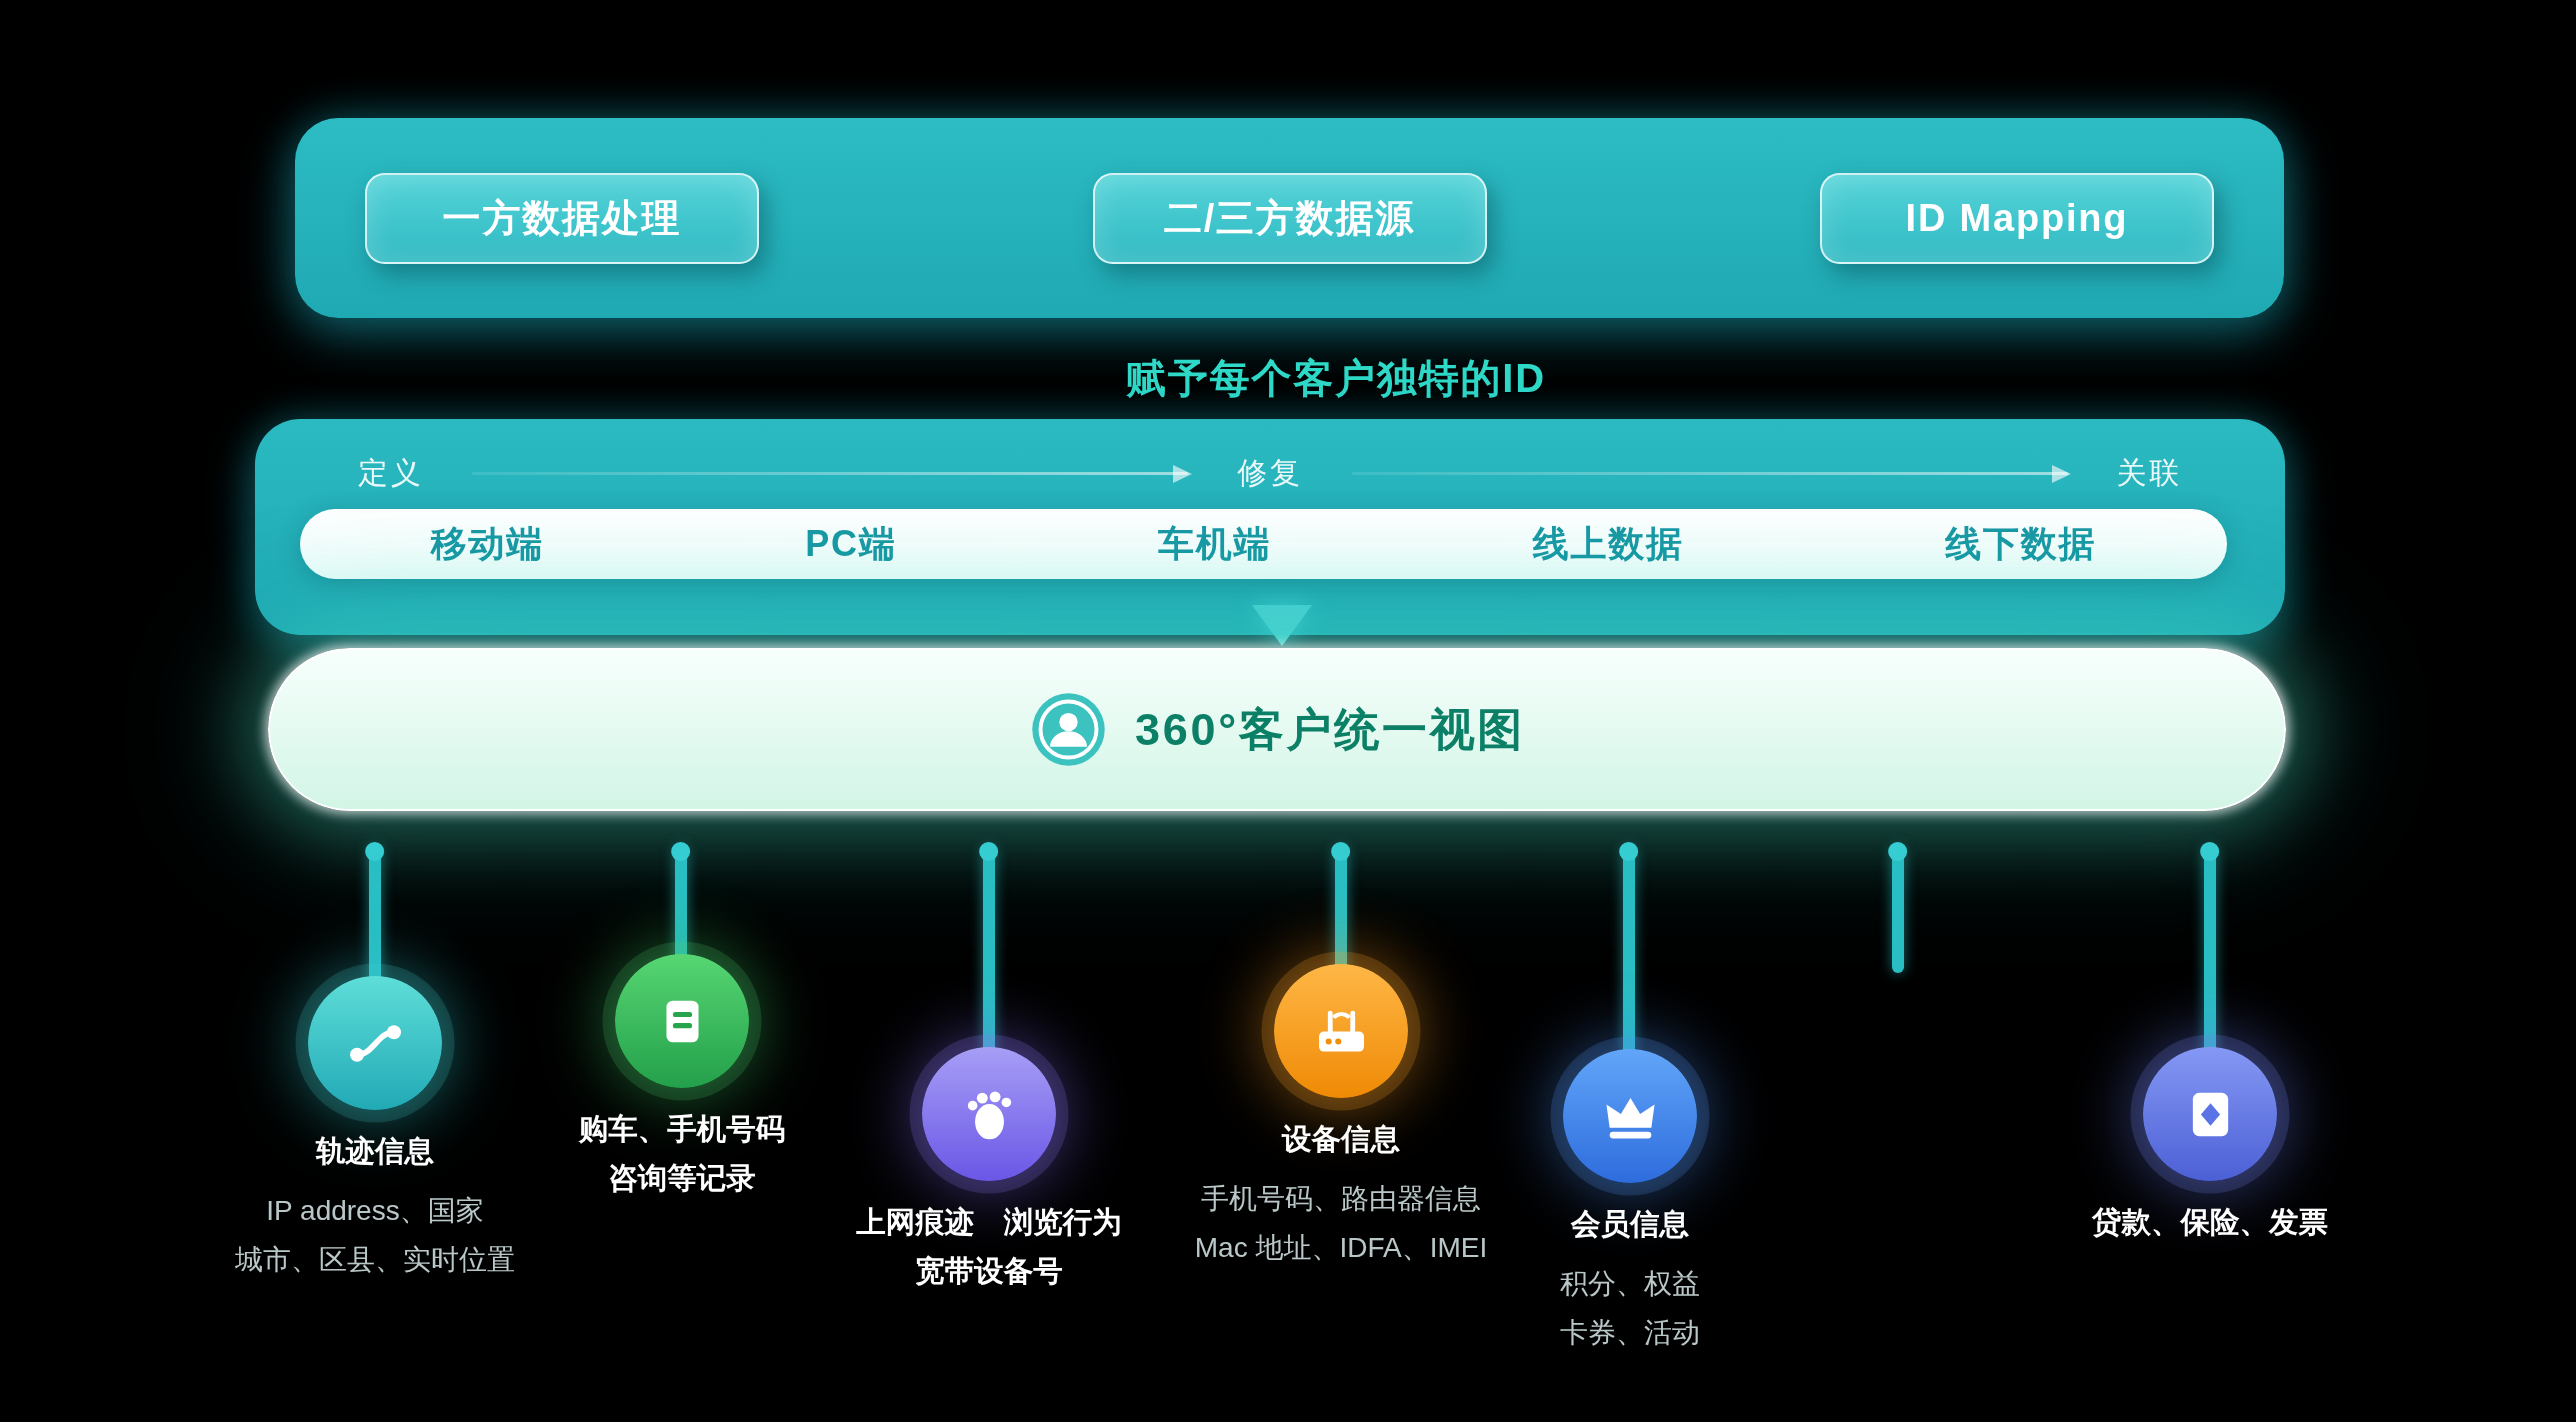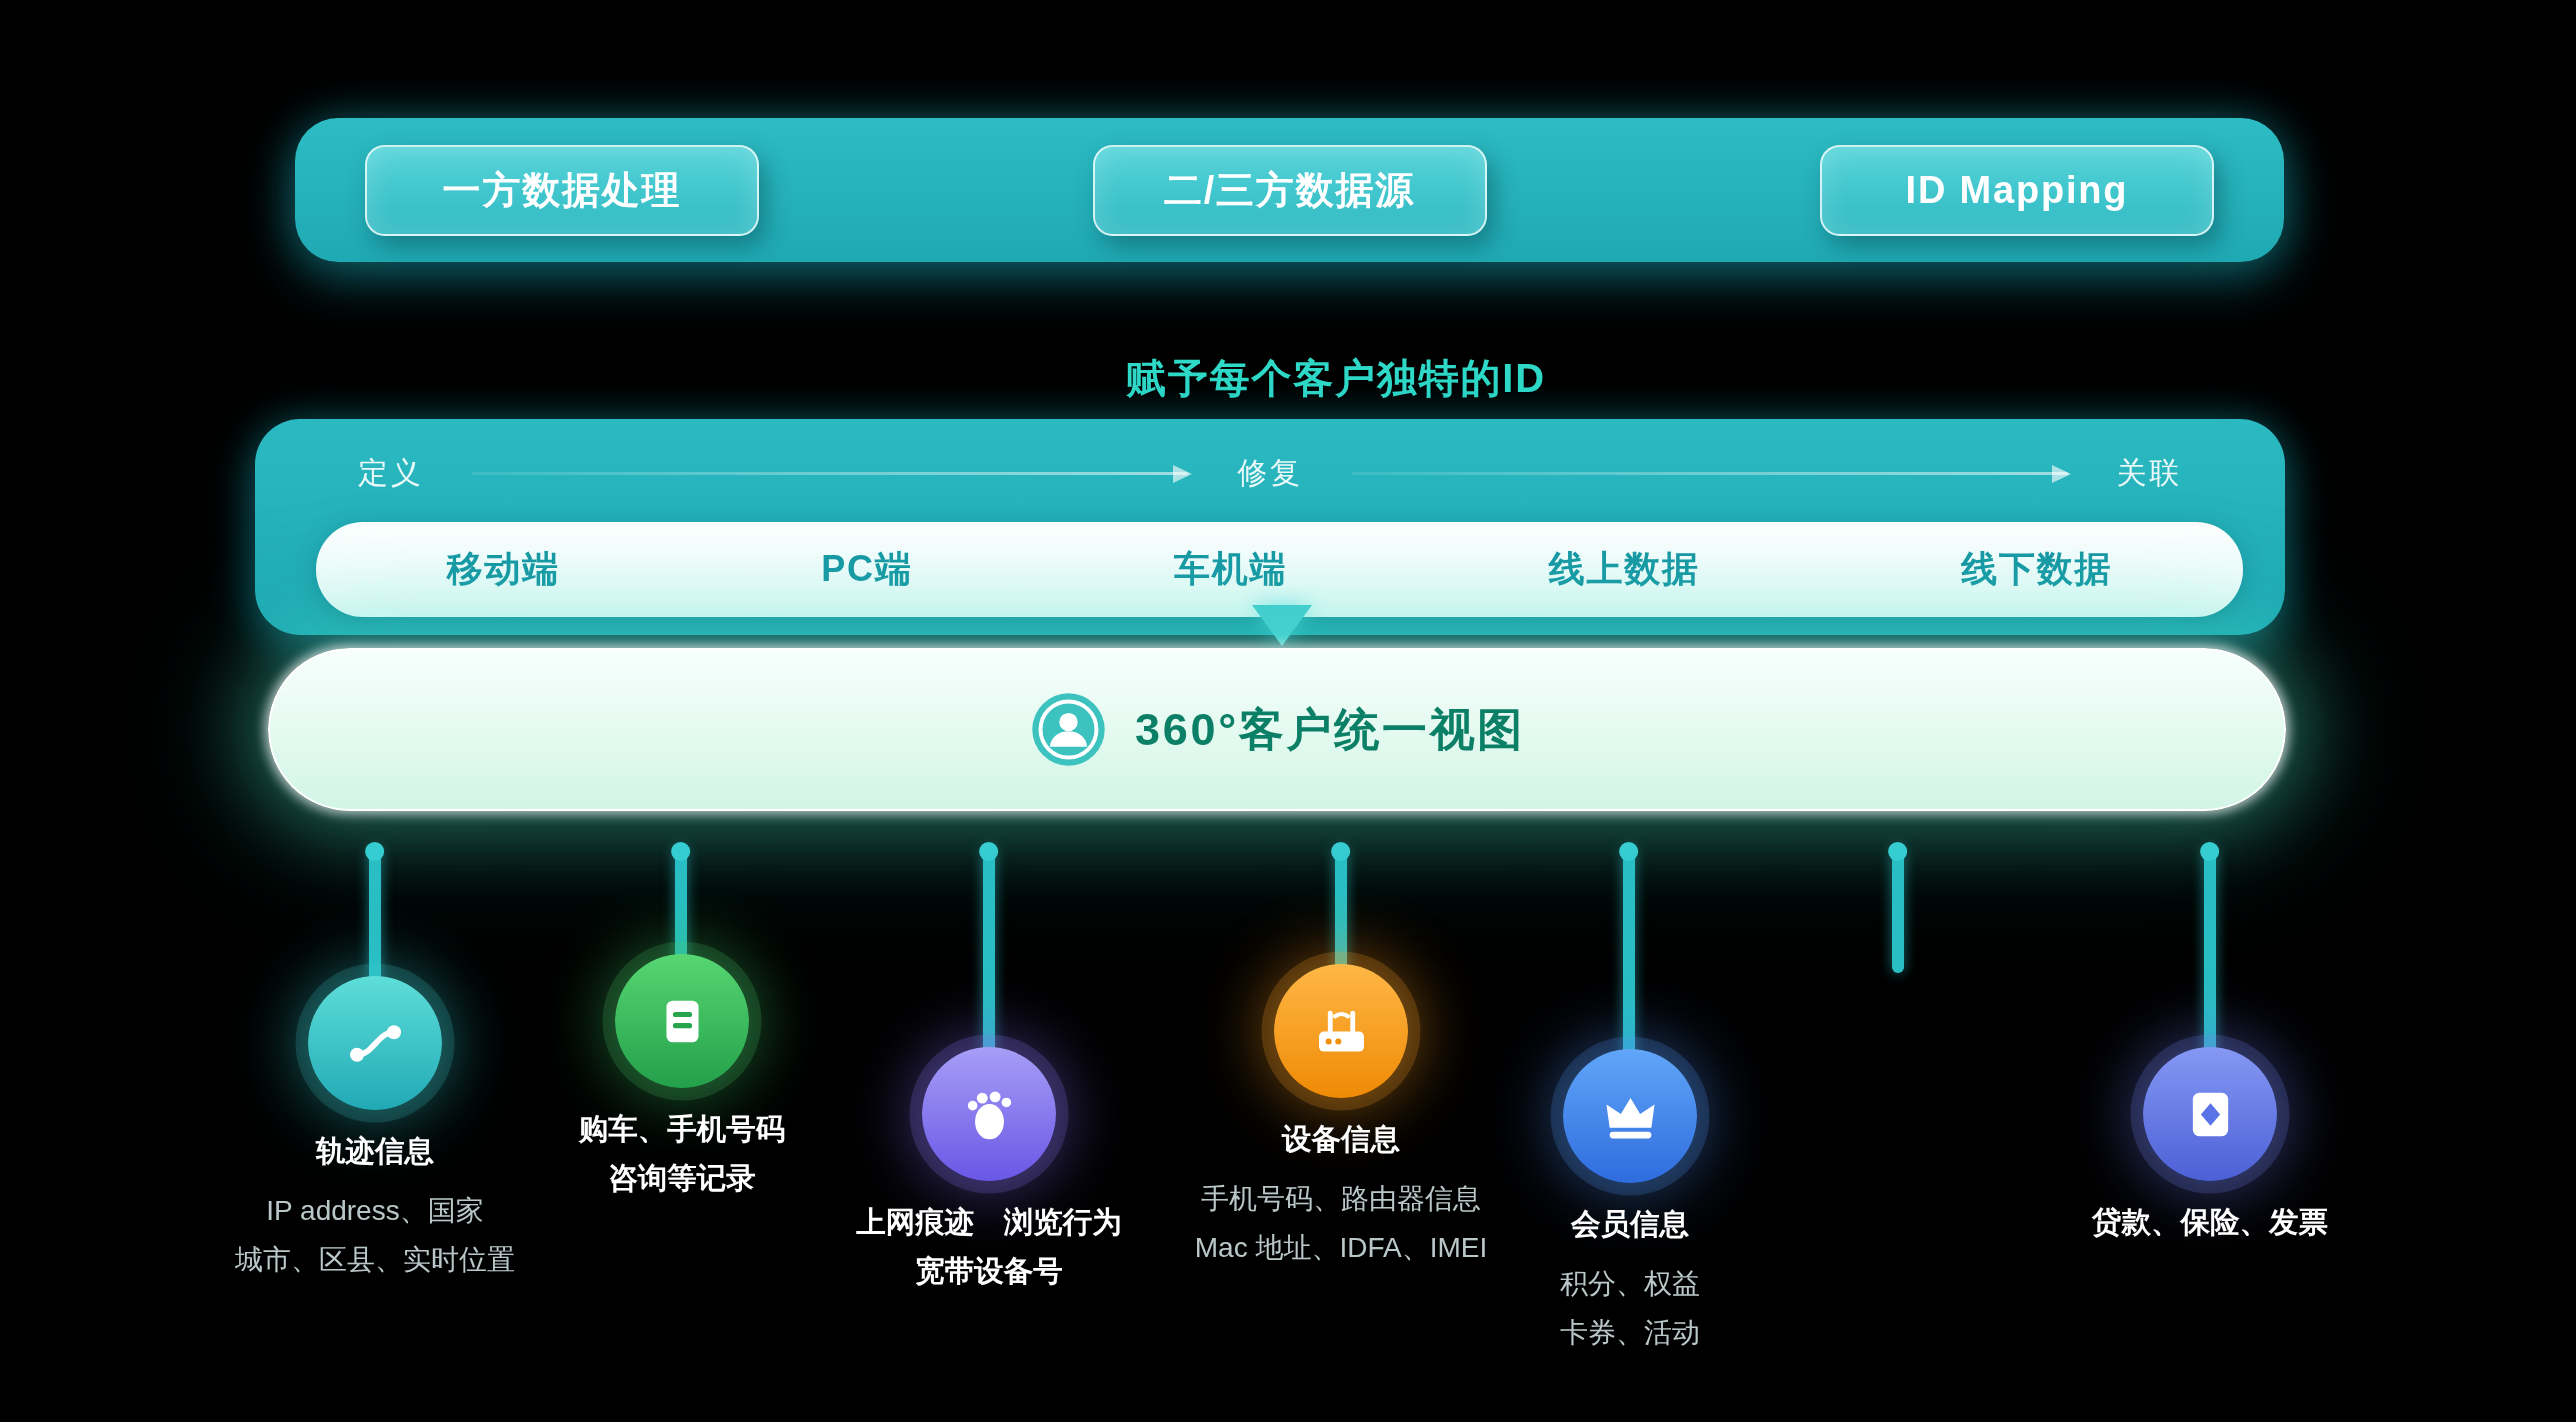--- a/index.html
+++ b/index.html
@@ -9,21 +9,21 @@
     height: 1422px;
     background: #000;
     overflow: hidden;
     font-family: "Liberation Sans", "DejaVu Sans", sans-serif;
   }
 
   
   .top-bar {
     position: absolute;
     left: 295px; top: 118px;
-    width: 1989px; height: 144px;
+    width: 1989px; height: 200px;
     border-radius: 43px;
     background: linear-gradient(180deg, #2dbcc4 0%, #1fa9b3 100%);
     box-shadow: 0 14.3px 54px rgba(20,150,165,0.55), 0 0 45px rgba(40,200,210,0.25);
     display: flex;
     align-items: center;
     justify-content: space-between;
     padding: 0 70px;
     box-sizing: border-box;
     gap: 44px;
   }
@@ -87,29 +87,28 @@
     content: '';
     position: absolute;
     right: -3.6px; top: -7.2px;
     width: 0; height: 0;
     border-top: 9px solid transparent;
     border-bottom: 9px solid transparent;
     border-left: 19.7px solid rgba(255,255,255,0.62);
   }
   .channels-bar {
     position: absolute;
-    left: 61px; top: 90px;
-    width: 1927px; height: 95px;
+    left: 45px; top: 90px;
+    width: 1927px; height: 70px;
     border-radius: 47px;
     background: linear-gradient(180deg, #ffffff 0%, #e9fcf9 100%);
     box-shadow: 0 5.4px 23px rgba(0,60,70,0.25);
     display: flex;
     align-items: center;
     justify-content: space-around;
-    margin-top: 13px;
   }
   .channel-label {
     font-size: 36px;
     font-weight: 700;
     color: #1898a4;
     letter-spacing: 1.8px;
     white-space: nowrap;
   }
 
   

